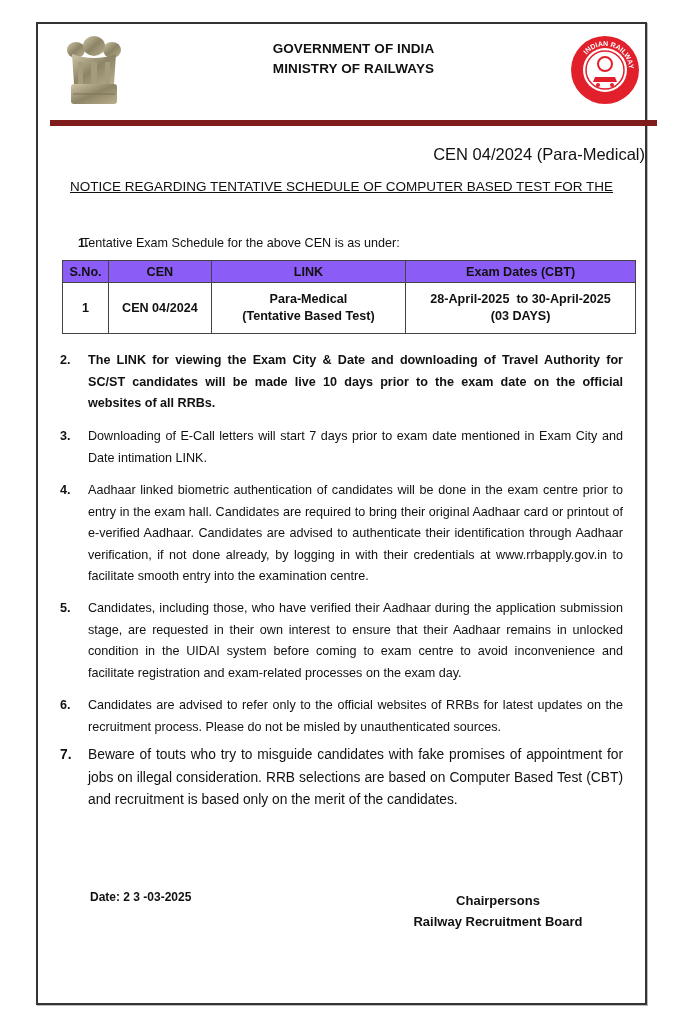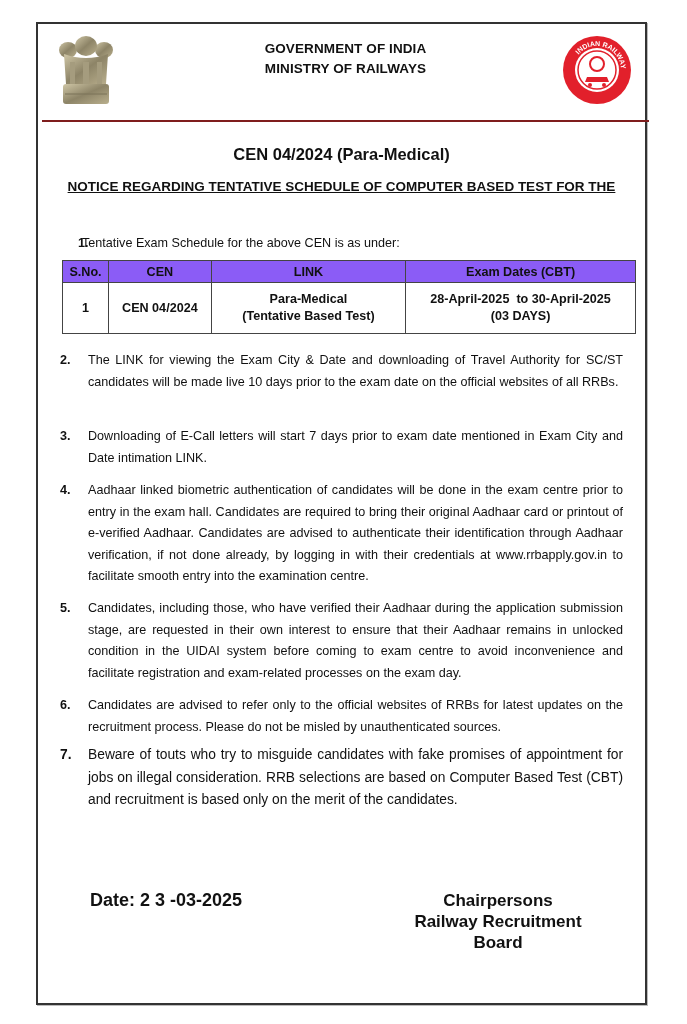--- a/index.html
+++ b/index.html
@@ -5,62 +5,62 @@
   html, body { margin: 0; padding: 0; }
   body {
     width: 687px; height: 1024px; background: #ffffff; position: relative; overflow: hidden;
     font-family: "Liberation Sans", "DejaVu Sans", sans-serif; color: #111;
   }
   .frame {
     position: absolute; left: 36px; top: 22px; width: 611px; height: 983px;
     border: 2px solid #333; box-sizing: border-box; box-shadow: 1px 1px 0 #bbb;
   }
   .header {
-    position: absolute; left: 4px; top: 0; width: 100%; height: 96px;
-    border-bottom: 2px solid #7f1d1d;
+    position: absolute; left: 12px; top: 0; width: 100%; height: 96px;
+    border-bottom: 6px solid #7f1d1d;
   }
   .emblem { position: absolute; left: 14px; top: 8px; width: 60px; height: 78px; }
   .rail-logo { position: absolute; right: 16px; top: 10px; width: 72px; height: 72px; }
   .header-text {
     position: absolute; left: 90px; right: 90px; top: 15px; text-align: center;
     font-weight: bold; font-size: 13.5px; line-height: 20px; letter-spacing: 0.1px;
   }
   .content { position: absolute; left: 0; top: 96px; width: 100%; }
   .cen-title {
-    position: absolute; top: 25px; left: 0; width: 100%; text-align: center;
-    font-weight: bold; font-size: 16.5px;
+    position: absolute; top: 25px; left: 0; width: 100%; text-align: right;
+    font-weight: normal; font-size: 16.5px;
   }
   .notice-title {
     position: absolute; top: 57px; left: 12px; right: 12px; text-align: center;
-    font-weight: bold; font-size: 13.5px; line-height: 20px; text-decoration: underline;
+    font-weight: normal; font-size: 13.5px; line-height: 20px; text-decoration: underline;
   }
   .item {
     position: absolute; left: 22px; right: 22px; font-size: 12.6px; line-height: 21.5px;
     text-align: justify;
   }
   .item .num { position: absolute; left: 0; top: 0; font-weight: bold; }
   .item .txt { display: block; margin-left: 28px; }
-  .item.bold .txt { font-weight: normal; }
+  .item.bold .txt { font-weight: bold; }
   .item1 { left: 40px; top: 113px; }
   .item1 .txt { margin-left: 4px; }
   table.sched {
     position: absolute; left: 24px; top: 140px; width: 574px; border-collapse: collapse;
     font-size: 12.6px;
   }
   table.sched th, table.sched td {
     border: 1px solid #444; text-align: center; font-weight: bold; padding: 0 4px;
   }
   table.sched th { background: #8b5cf6; height: 21px; }
   table.sched td { height: 50px; line-height: 17px; }
   .footer-date {
-    position: absolute; left: 52px; top: 866px; font-weight: bold; font-size: 18px;
+    position: absolute; left: 52px; top: 866px; font-weight: bold; font-size: 12px;
   }
   .footer-sign {
     position: absolute; left: 360px; width: 200px; top: 866px; text-align: center;
-    font-weight: bold; font-size: 17px; line-height: 21px;
+    font-weight: bold; font-size: 13px; line-height: 21px;
   }
 </style>
 </head>
 <body>
 
 <div class="frame">
   <div class="header">
     <svg class="emblem" viewBox="0 0 60 78">
       <defs>
         <linearGradient id="gold" x1="0" x2="1" y1="0" y2="1">

